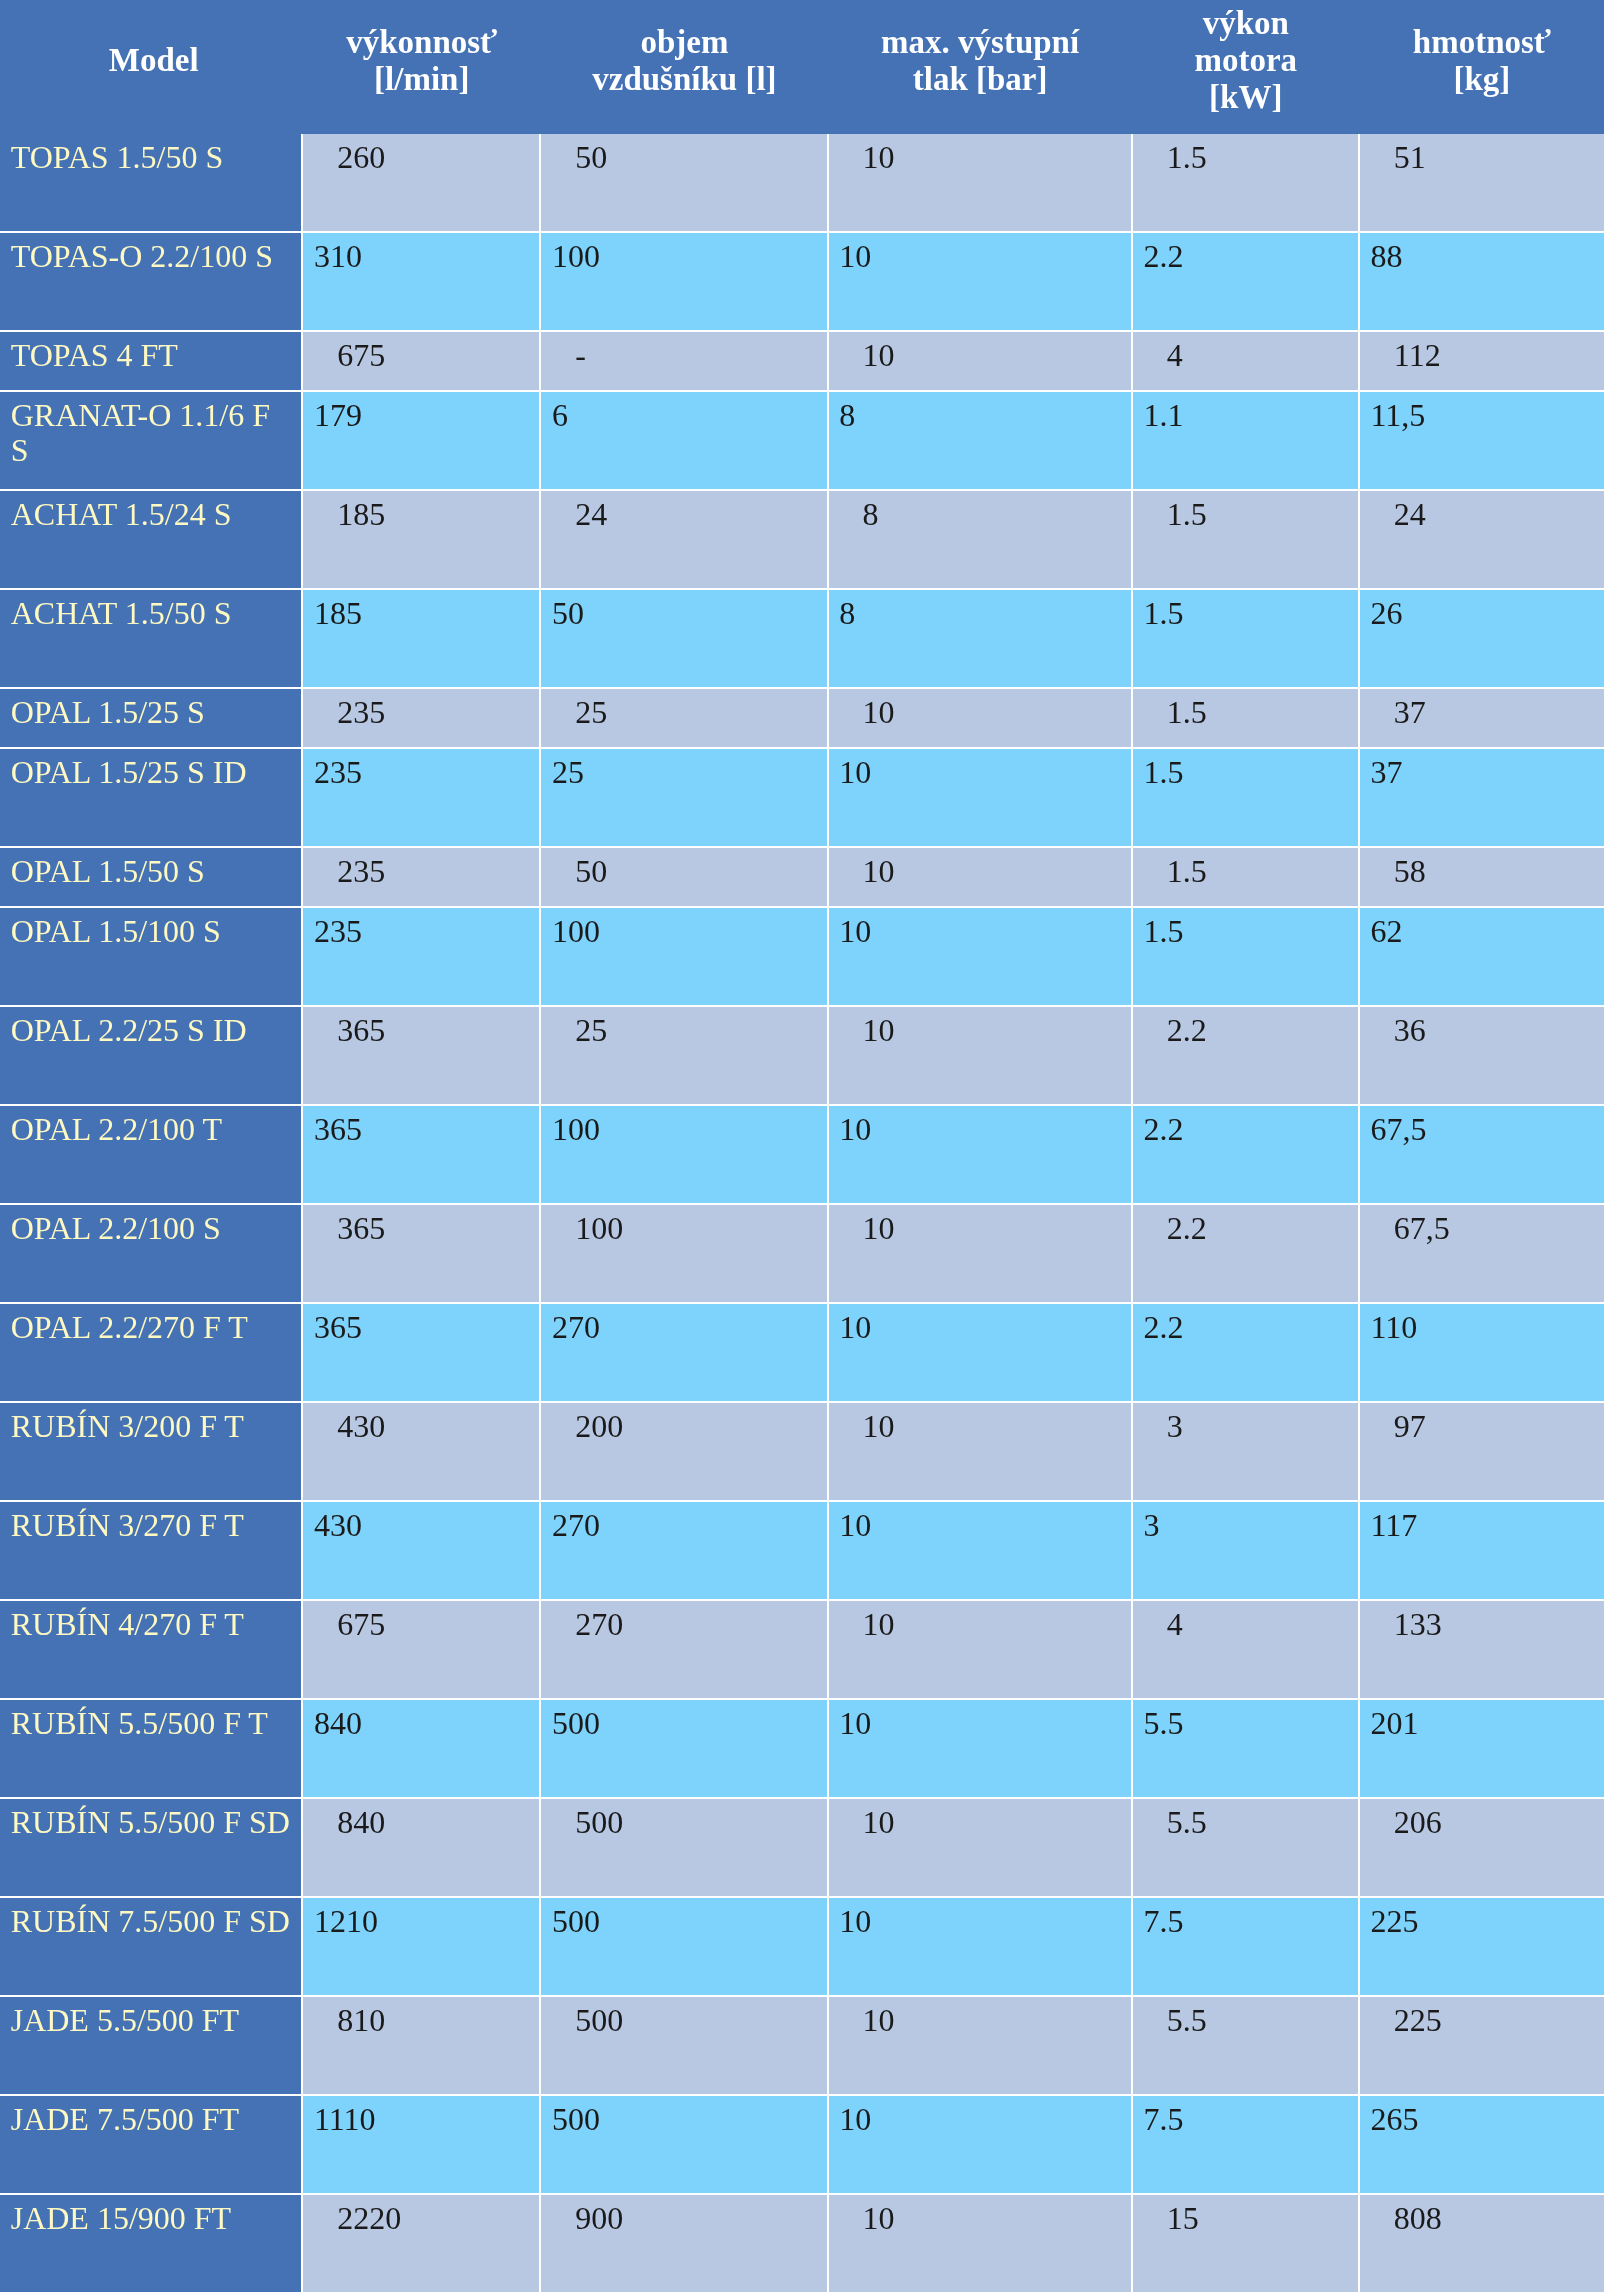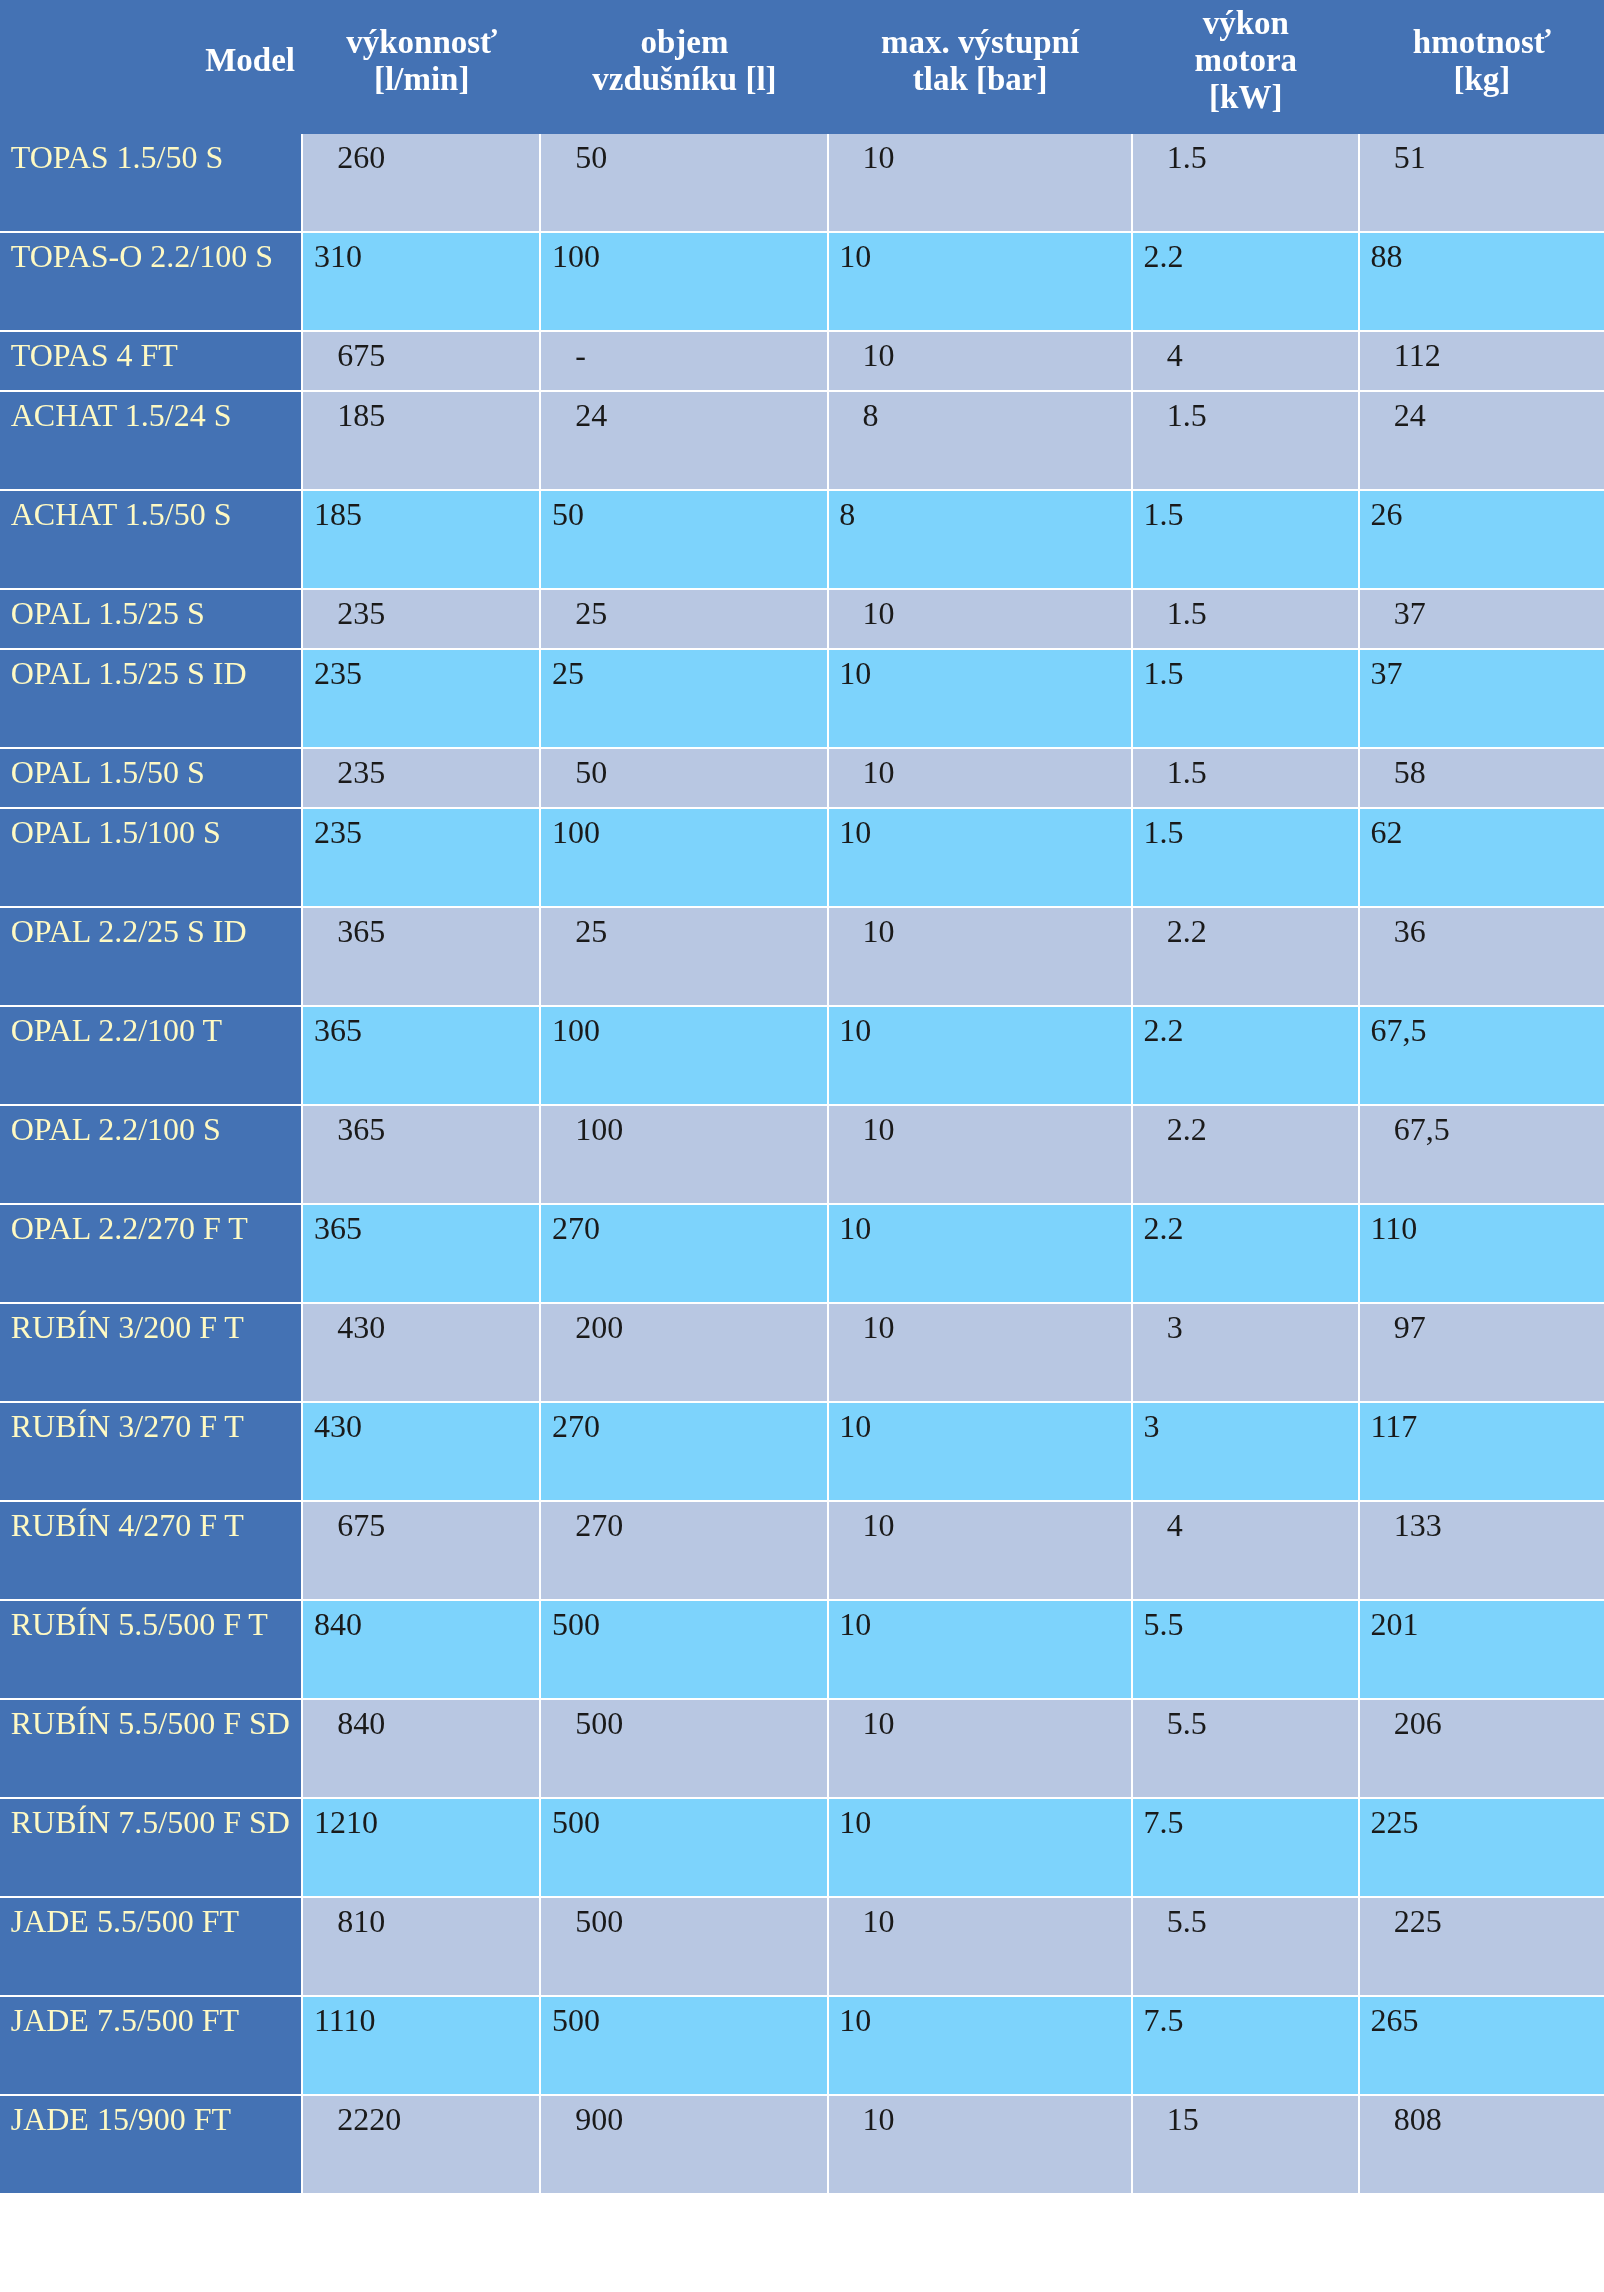--- a/index.html
+++ b/index.html
@@ -33,21 +33,21 @@
     font-size: 33px;
     line-height: 1.12;
     text-align: center;
     vertical-align: middle;
     padding: 5.4px 7.2px 18px 7.2px;
     height: 85px;
     border-right: 1.8px solid #4472B4;
     box-sizing: border-box;
   }
   thead th.model-head {
-    text-align: right;
+    text-align: center;
     padding-left: 12.5px;
     vertical-align: middle;
   }
   thead th .unit-small { font-weight: bold; }
 
   tbody td {
     font-size: 32px;
     color: #1a1a1a;
     vertical-align: top;
     padding: 5.4px 9px 5.4px 10.7px;
@@ -134,20 +134,28 @@
         <td class="data-cell">88</td>
       </tr>
       <tr class="row-a h1">
         <td class="model-cell">TOPAS 4 FT</td>
         <td class="data-cell">675</td>
         <td class="data-cell">-</td>
         <td class="data-cell">10</td>
         <td class="data-cell">4</td>
         <td class="data-cell">112</td>
       </tr>
+      <tr class="row-b h2">
+        <td class="model-cell">GRANAT-O 1.1/6 F S</td>
+        <td class="data-cell">179</td>
+        <td class="data-cell">6</td>
+        <td class="data-cell">8</td>
+        <td class="data-cell">1.1</td>
+        <td class="data-cell">11,5</td>
+      </tr>
       <tr class="row-a h2">
         <td class="model-cell">ACHAT 1.5/24 S</td>
         <td class="data-cell">185</td>
         <td class="data-cell">24</td>
         <td class="data-cell">8</td>
         <td class="data-cell">1.5</td>
         <td class="data-cell">24</td>
       </tr>
       <tr class="row-b h2">
         <td class="model-cell">ACHAT 1.5/50 S</td>

